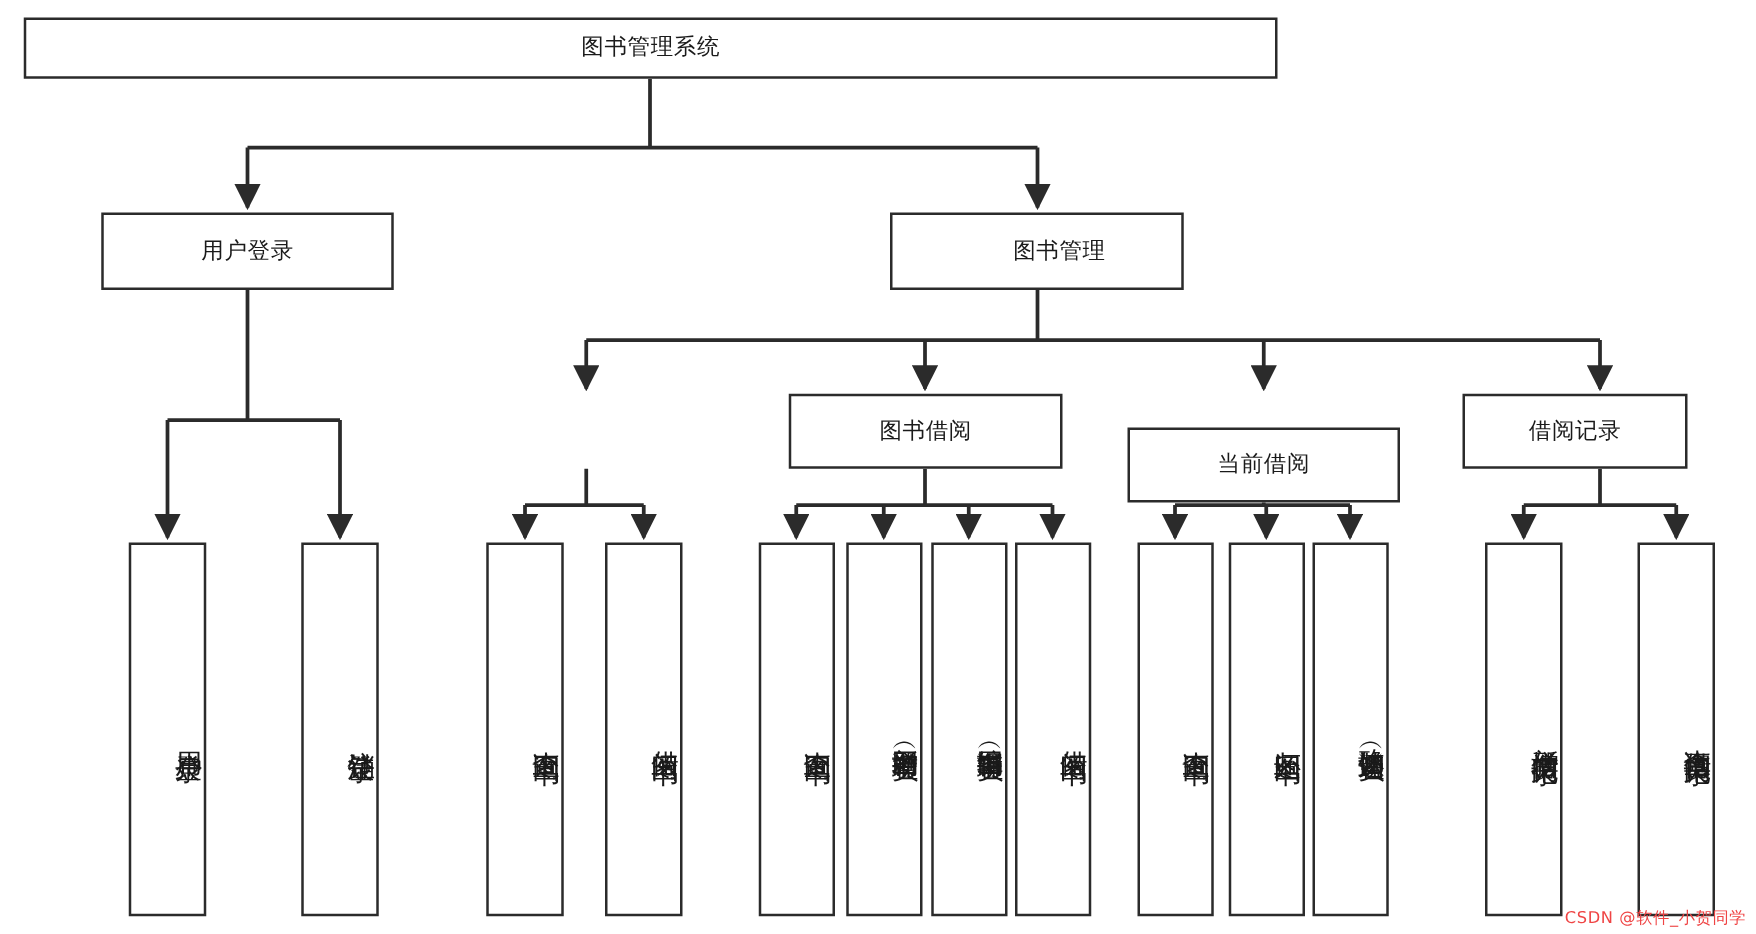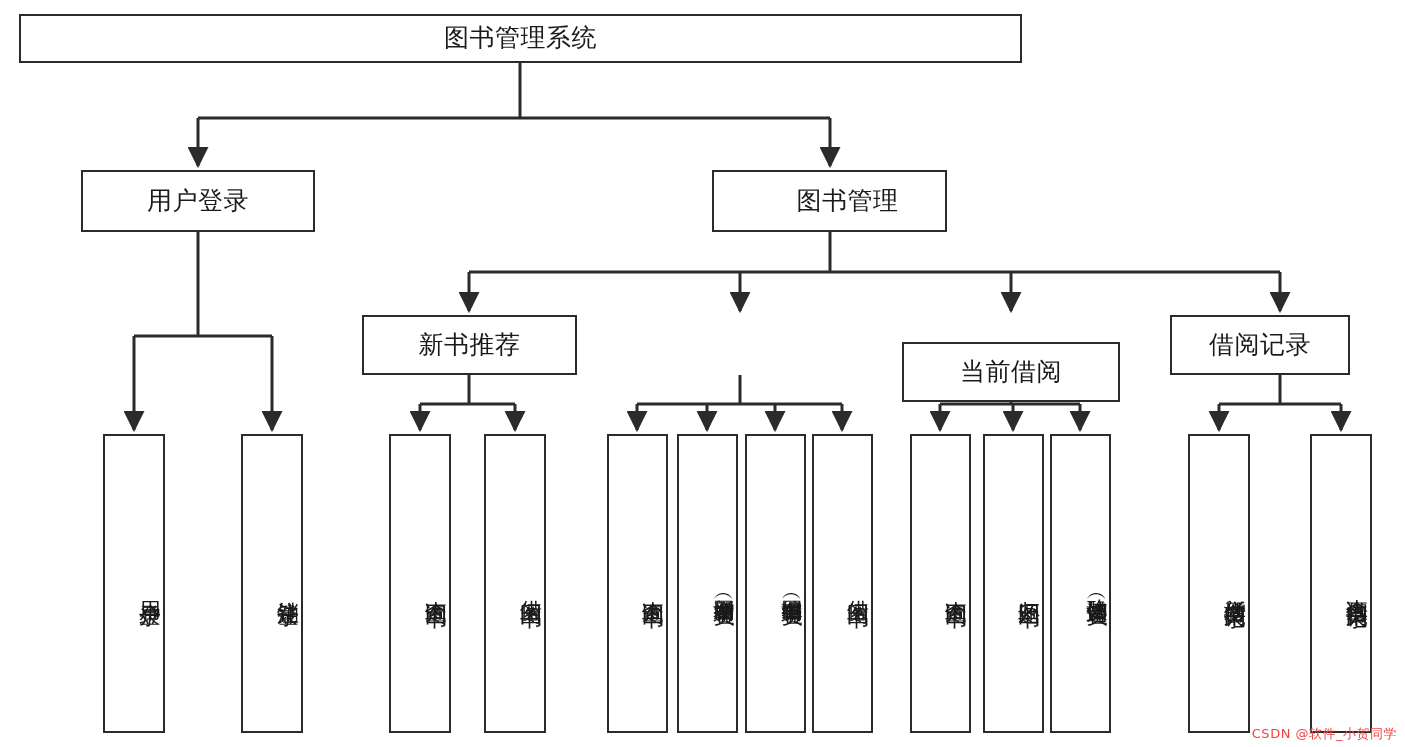--- a/index.html
+++ b/index.html
@@ -31,21 +31,21 @@
     box-sizing: border-box;
     border: 2px solid #2b2b2b;
     background: #ffffff;
     display: flex;
     align-items: center;
     justify-content: center;
     color: #1a1a1a;
     line-height: 1.15;
   }
   .node.horizontal {
-    font-size: 25px;
+    font-size: 18px;
     letter-spacing: 0.5px;
   }
   .node.vertical {
     writing-mode: vertical-rl;
     text-orientation: upright;
     font-size: 22px;
     align-items: flex-start;
     justify-content: center;
     padding-top: 6px;
     letter-spacing: 2px;
@@ -128,22 +128,22 @@
     <span class="node-label">图书管理系统</span>
   </div>
 
   <div class="node horizontal" id="node-user-login" style="left: 81px; top: 170px; width: 234px; height: 62px;">
     <span class="node-label">用户登录</span>
   </div>
   <div class="node horizontal" id="node-book-manage" style="left: 712px; top: 170px; width: 235px; height: 62px; padding-left: 36px;">
     <span class="node-label">图书管理</span>
   </div>
 
-  <div class="node horizontal" id="node-new-book-rec" style="left: 362px; top: 315px; width: 215px; height: 60px;">
-    <span class="node-label">新书推荐</span>
+  <div class="node horizontal" id="node-book-borrow" style="left: 631px; top: 315px; width: 219px; height: 60px;">
+    <span class="node-label">图书借阅</span>
   </div>
   <div class="node horizontal" id="node-current-borrow" style="left: 902px; top: 315px; width: 218px; height: 60px; margin-top: 27px;">
     <span class="node-label">当前借阅</span>
   </div>
   <div class="node horizontal" id="node-borrow-record" style="left: 1170px; top: 315px; width: 180px; height: 60px;">
     <span class="node-label">借阅记录</span>
   </div>
 
   <div id="leaf-container">
       <div class="node vertical" style="left: 103px; top: 434px; width: 62px; height: 299px;">

